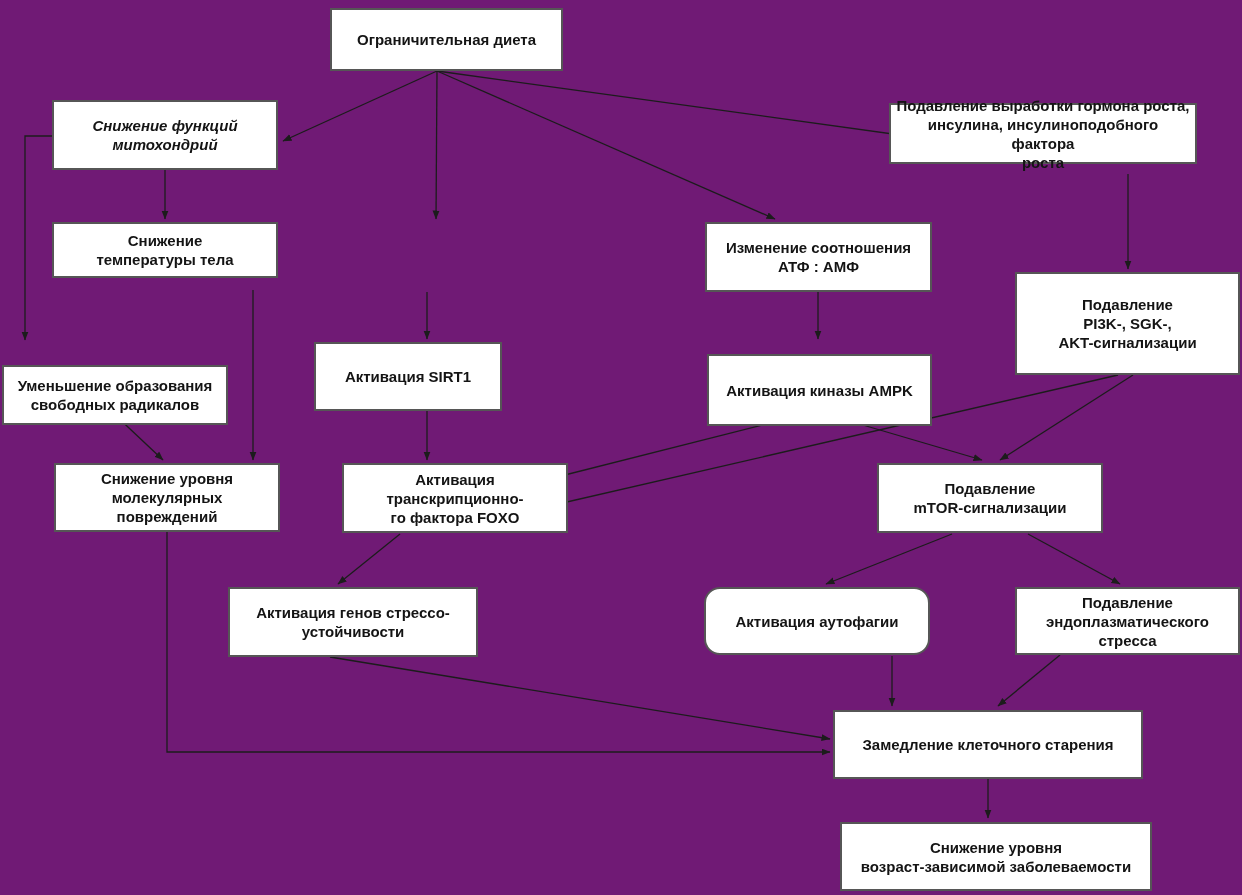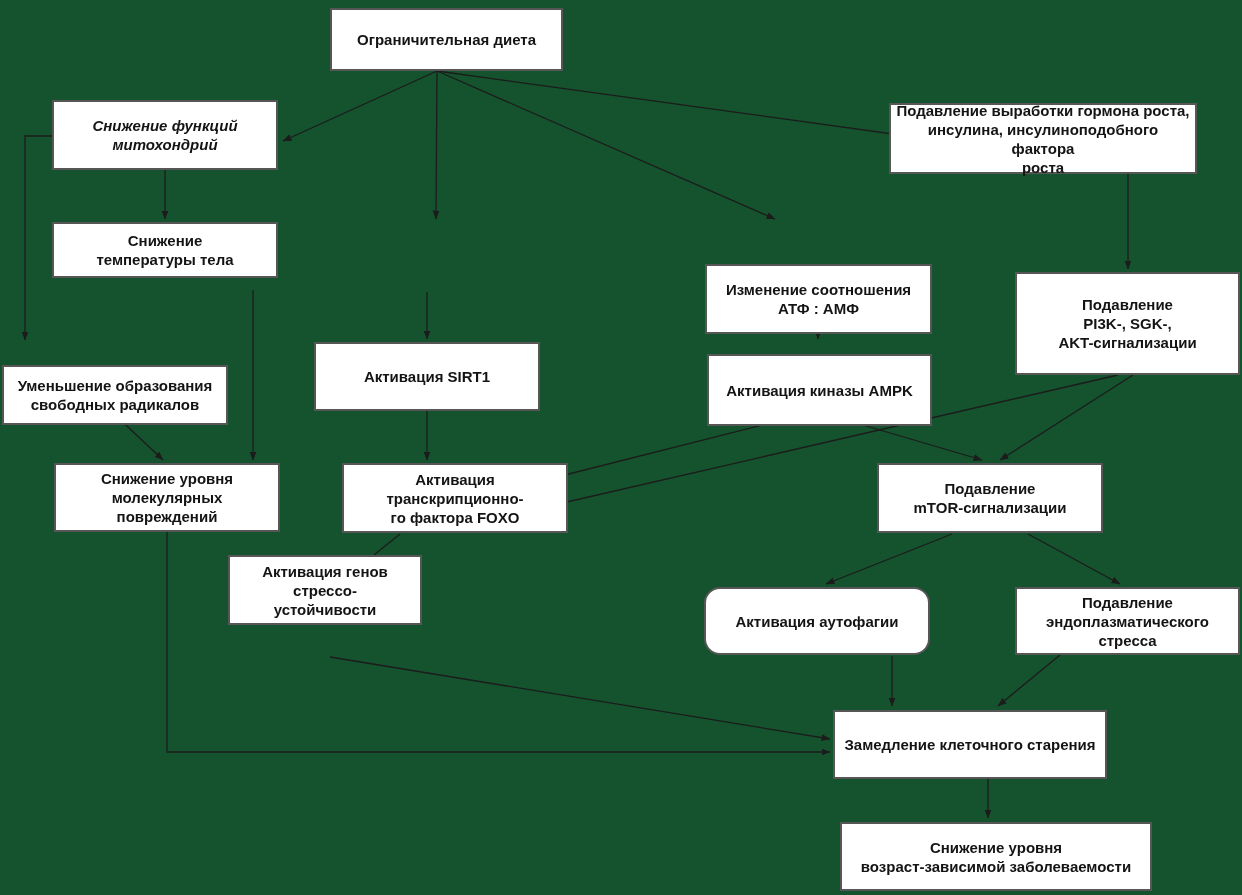--- a/index.html
+++ b/index.html
@@ -40,21 +40,21 @@
     font-weight: bold;
     line-height: 19px;
     color: #141414;
     white-space: pre-line;
     padding: 2px 4px;
   }
 </style>
 </head>
 <body>
 
-<div class="canvas" style="background: #14532d;">
+<div class="canvas" style="background: #701a75;">
   <svg class="edges-layer" viewBox="0 0 1242 895" xmlns="http://www.w3.org/2000/svg">
     <defs>
       <marker id="arrowhead" markerWidth="10" markerHeight="8" refX="8.5" refY="3.5" orient="auto" markerUnits="userSpaceOnUse">
         <path d="M0,0 L9,3.5 L0,7 Z" fill="#1c1c1c"></path>
       </marker>
     </defs>
     <g>
         <polyline points="437,71 283,141" class="edge" stroke="#1c1c1c" marker-end="url(#arrowhead)"></polyline>
         <polyline points="437,71 436,219" class="edge" stroke="#1c1c1c" marker-end="url(#arrowhead)"></polyline>
         <polyline points="437,71 775,219" class="edge" stroke="#1c1c1c" marker-end="url(#arrowhead)"></polyline>
@@ -84,35 +84,35 @@
 
 <div class="node" style="left: 330px; top: 8px; width: 233px; height: 63px; border-color: rgb(86, 86, 86); color: rgb(20, 20, 20);">Ограничительная диета</div>
     <div class="node" style="left: 52px; top: 100px; width: 226px; height: 70px; border-color: rgb(86, 86, 86); color: rgb(20, 20, 20); font-style: italic;">Снижение функций
 митохондрий</div>
     <div class="node" style="left: 52px; top: 222px; width: 226px; height: 56px; border-color: rgb(86, 86, 86); color: rgb(20, 20, 20);">Снижение
 температуры тела</div>
     <div class="node" style="left: 2px; top: 343px; width: 226px; height: 60px; border-color: rgb(86, 86, 86); color: rgb(20, 20, 20); margin-top: 22px;">Уменьшение образования
 свободных радикалов</div>
     <div class="node" style="left: 54px; top: 463px; width: 226px; height: 69px; border-color: rgb(86, 86, 86); color: rgb(20, 20, 20);">Снижение уровня
 молекулярных повреждений</div>
-    <div class="node" style="left: 314px; top: 342px; width: 226px; height: 69px; border-color: rgb(86, 86, 86); color: rgb(20, 20, 20);">Активация SIRT1</div>
-    <div class="node" style="left: 705px; top: 222px; width: 227px; height: 70px; border-color: rgb(86, 86, 86); color: rgb(20, 20, 20); margin-top: 42px;">Изменение соотношения
+    <div class="node" style="left: 314px; top: 342px; width: 188px; height: 69px; border-color: rgb(86, 86, 86); color: rgb(20, 20, 20);">Активация SIRT1</div>
+    <div class="node" style="left: 705px; top: 222px; width: 227px; height: 70px; border-color: rgb(86, 86, 86); color: rgb(20, 20, 20);">Изменение соотношения
 АТФ : АМФ</div>
     <div class="node" style="left: 707px; top: 354px; width: 225px; height: 72px; border-color: rgb(86, 86, 86); color: rgb(20, 20, 20);">Активация киназы AMPK</div>
-    <div class="node" style="left: 889px; top: 103px; width: 308px; height: 71px; border-color: rgb(86, 86, 86); color: rgb(20, 20, 20);">Подавление выработки гормона роста,
+    <div class="node" style="left: 889px; top: 103px; width: 308px; height: 61px; border-color: rgb(86, 86, 86); color: rgb(20, 20, 20);">Подавление выработки гормона роста,
 инсулина, инсулиноподобного фактора
 роста</div>
     <div class="node" style="left: 1015px; top: 272px; width: 225px; height: 103px; border-color: rgb(86, 86, 86); color: rgb(20, 20, 20);">Подавление
 PI3K-, SGK-,
 AKT-сигнализации</div>
     <div class="node" style="left: 314px; top: 463px; width: 226px; height: 70px; border-color: rgb(86, 86, 86); color: rgb(20, 20, 20); margin-left: 28px;">Активация транскрипционно-
 го фактора FOXO</div>
     <div class="node" style="left: 877px; top: 463px; width: 226px; height: 70px; border-color: rgb(86, 86, 86); color: rgb(20, 20, 20);">Подавление
 mTOR-сигнализации</div>
-    <div class="node" style="left: 228px; top: 555px; width: 194px; height: 70px; border-color: rgb(86, 86, 86); color: rgb(20, 20, 20);">Активация генов стрессо-
+    <div class="node" style="left: 228px; top: 587px; width: 250px; height: 70px; border-color: rgb(86, 86, 86); color: rgb(20, 20, 20);">Активация генов стрессо-
 устойчивости</div>
     <div class="node" style="left: 704px; top: 587px; width: 226px; height: 68px; border-color: rgb(86, 86, 86); color: rgb(20, 20, 20); border-radius: 16px;">Активация аутофагии</div>
     <div class="node" style="left: 1015px; top: 587px; width: 225px; height: 68px; border-color: rgb(86, 86, 86); color: rgb(20, 20, 20);">Подавление
 эндоплазматического стресса</div>
-    <div class="node" style="left: 833px; top: 710px; width: 274px; height: 69px; border-color: rgb(86, 86, 86); color: rgb(20, 20, 20);">Замедление клеточного старения</div>
+    <div class="node" style="left: 833px; top: 710px; width: 310px; height: 69px; border-color: rgb(86, 86, 86); color: rgb(20, 20, 20);">Замедление клеточного старения</div>
     <div class="node" style="left: 840px; top: 822px; width: 312px; height: 69px; border-color: rgb(86, 86, 86); color: rgb(20, 20, 20);">Снижение уровня
 возраст-зависимой заболеваемости</div>
   </div>
 
 </body></html>

